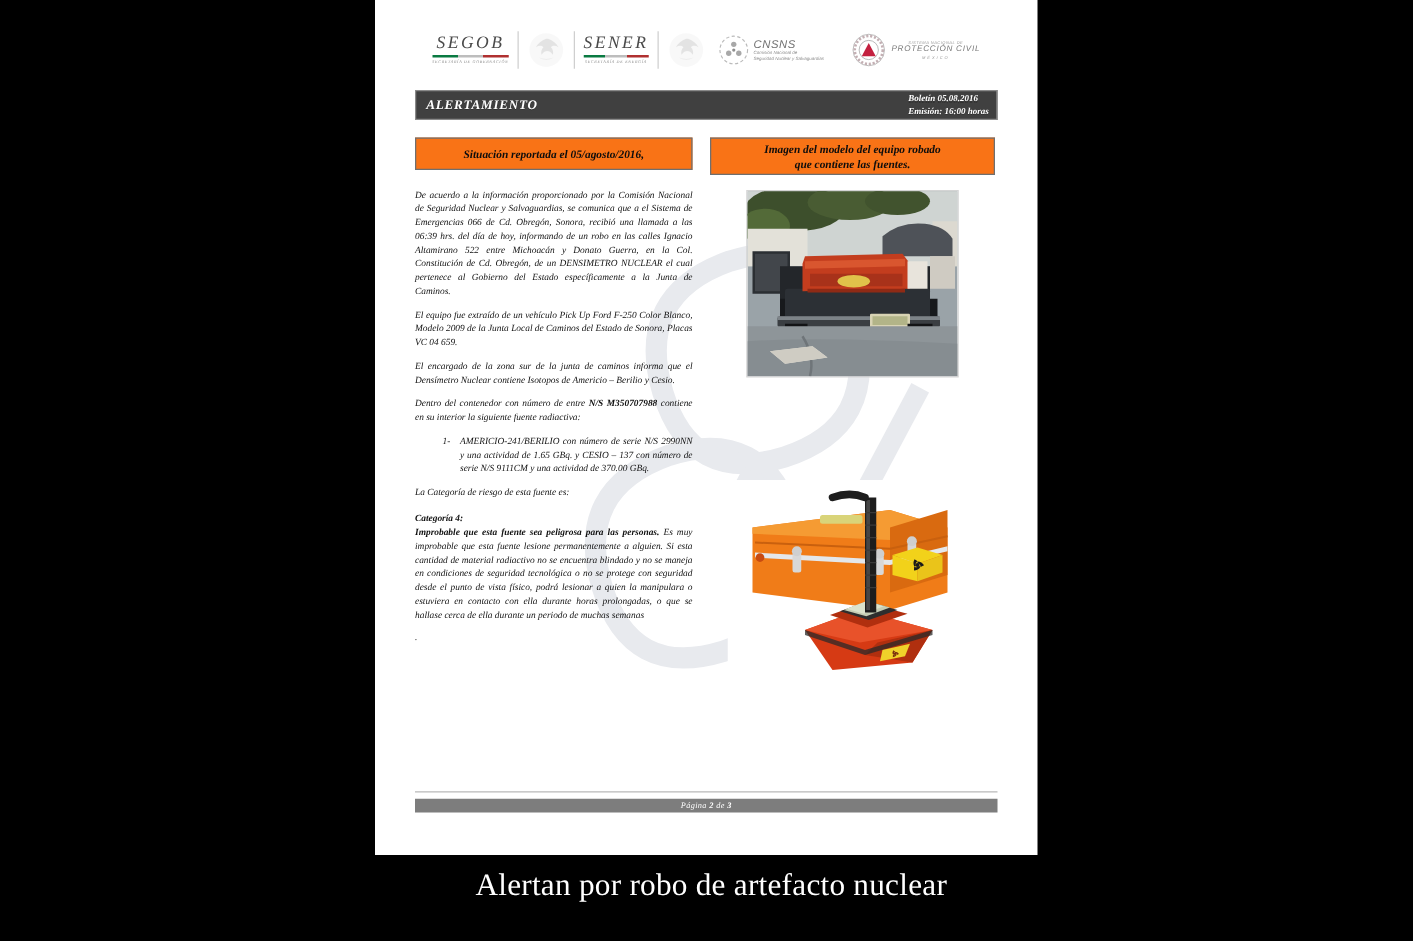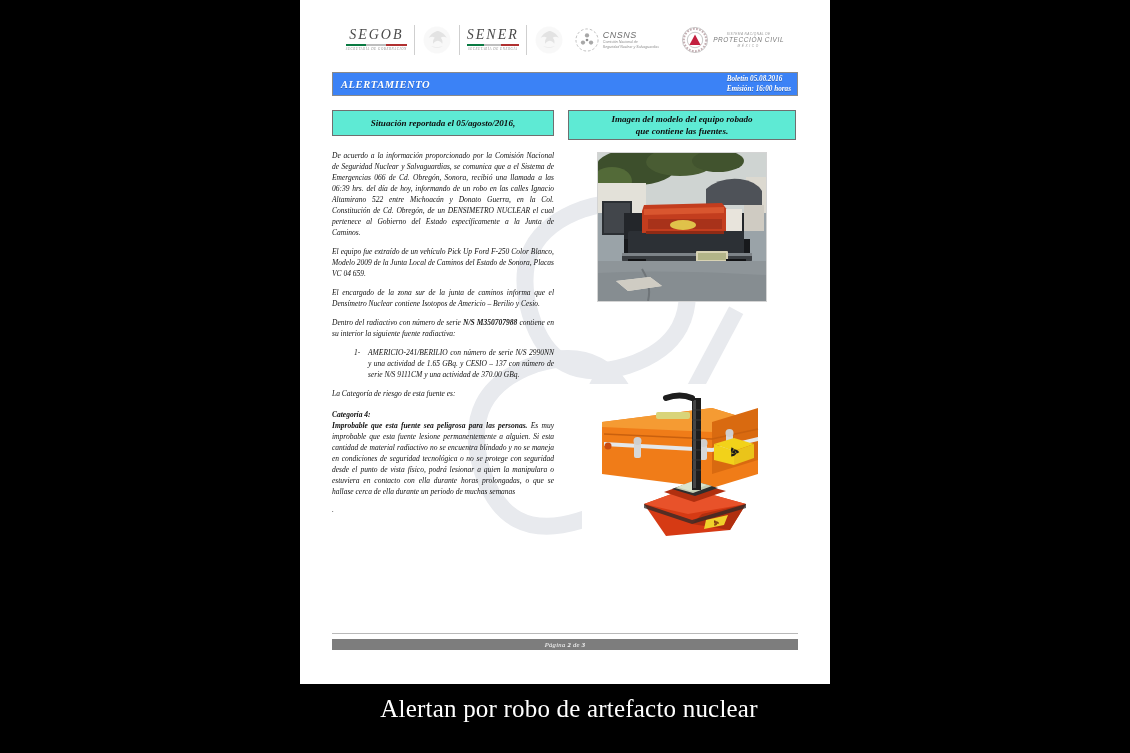--- a/index.html
+++ b/index.html
@@ -143,21 +143,21 @@
     color: #0d0d0d;
     line-height: 1.3;
     margin: 6px 0 14px 0;
   }
 
   
   .alert-band {
     display: flex;
     justify-content: space-between;
     align-items: stretch;
-    background: #3b82f6;
+    background: #404040;
     border: 1px solid #8a8a8a;
     height: 22px;
     margin-bottom: 14px;
   }
   .alert-band .left {
     display: flex;
     align-items: center;
     padding-left: 8px;
     font-weight: bold;
     font-size: 10.5px;
@@ -184,21 +184,21 @@
   .cols {
     display: flex;
     gap: 14px;
     align-items: flex-start;
   }
   .col-left  { width: 222px; }
   .col-right { width: 228px; }
 
   .head-box {
     border: 1px solid #6f6f6f;
-    background: #5eead4;
+    background: #f97316;
     text-align: center;
     font-weight: bold;
     font-family: "Liberation Serif", serif;
     font-size: 9.1px;
     color: #0d0d0d;
     padding: 5px 4px;
     line-height: 1.35;
     box-sizing: border-box;
   }
   .head-box.left-head { height: 26px; display: flex; align-items: center; justify-content: center; }
@@ -389,21 +389,21 @@
 
     <div class="cols">
 
       <div class="col-left">
         <div class="head-box left-head">Situación reportada el 05/agosto/2016,</div>
 
         <div class="body-text">
           <p>De acuerdo a la información proporcionado por la Comisión Nacional de Seguridad Nuclear y Salvaguardias, se comunica que a el Sistema de Emergencias 066 de Cd. Obregón, Sonora, recibió una llamada a las 06:39 hrs. del día de hoy, informando de un robo en las calles Ignacio Altamirano 522 entre Michoacán y Donato Guerra, en la Col. Constitución de Cd. Obregón, de un DENSIMETRO NUCLEAR el cual pertenece al Gobierno del Estado específicamente a la Junta de Caminos.</p>
           <p>El equipo fue extraído de un vehículo Pick Up Ford F-250 Color Blanco, Modelo 2009 de la Junta Local de Caminos del Estado de Sonora, Placas VC 04 659.</p>
           <p>El encargado de la zona sur de la junta de caminos informa que el Densímetro Nuclear contiene Isotopos de Americio – Berilio y Cesio.</p>
-          <p><span>Dentro del radiactivo con número de serie </span><b>N/S M350707988</b><span> contiene en su interior la siguiente fuente radiactiva:</span></p>
+          <p><span>Dentro del contenedor con número de entre </span><b>N/S M350707988</b><span> contiene en su interior la siguiente fuente radiactiva:</span></p>
 
           <ol class="src-list">
             <li><span class="num">1-</span><span>AMERICIO-241/BERILIO con número de serie N/S 2990NN y una actividad de 1.65 GBq. y CESIO – 137 con número de serie N/S 9111CM y una actividad de 370.00 GBq.</span></li>
           </ol>
 
           <p>La Categoría de riesgo de esta fuente es:</p>
 
           <div class="cat-block">
             <p><b>Categoría 4:</b><br><b>Improbable que esta fuente sea peligrosa para las personas.</b><span> Es muy improbable que esta fuente lesione permanentemente a alguien. Si esta cantidad de material radiactivo no se encuentra blindado y no se maneja en condiciones de seguridad tecnológica o no se protege con seguridad desde el punto de vista físico, podrá lesionar a quien la manipulara o estuviera en contacto con ella durante horas prolongadas, o que se hallase cerca de ella durante un periodo de muchas semanas</span></p>
             <div class="dot-line">.</div>

